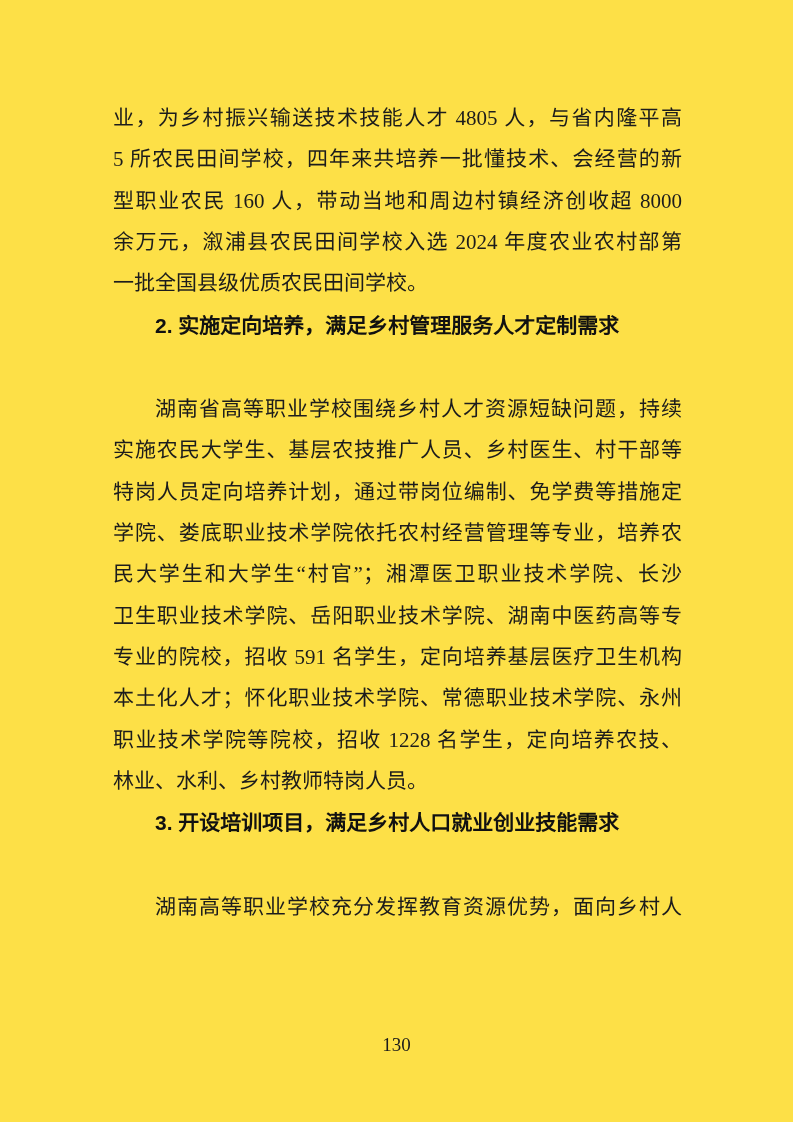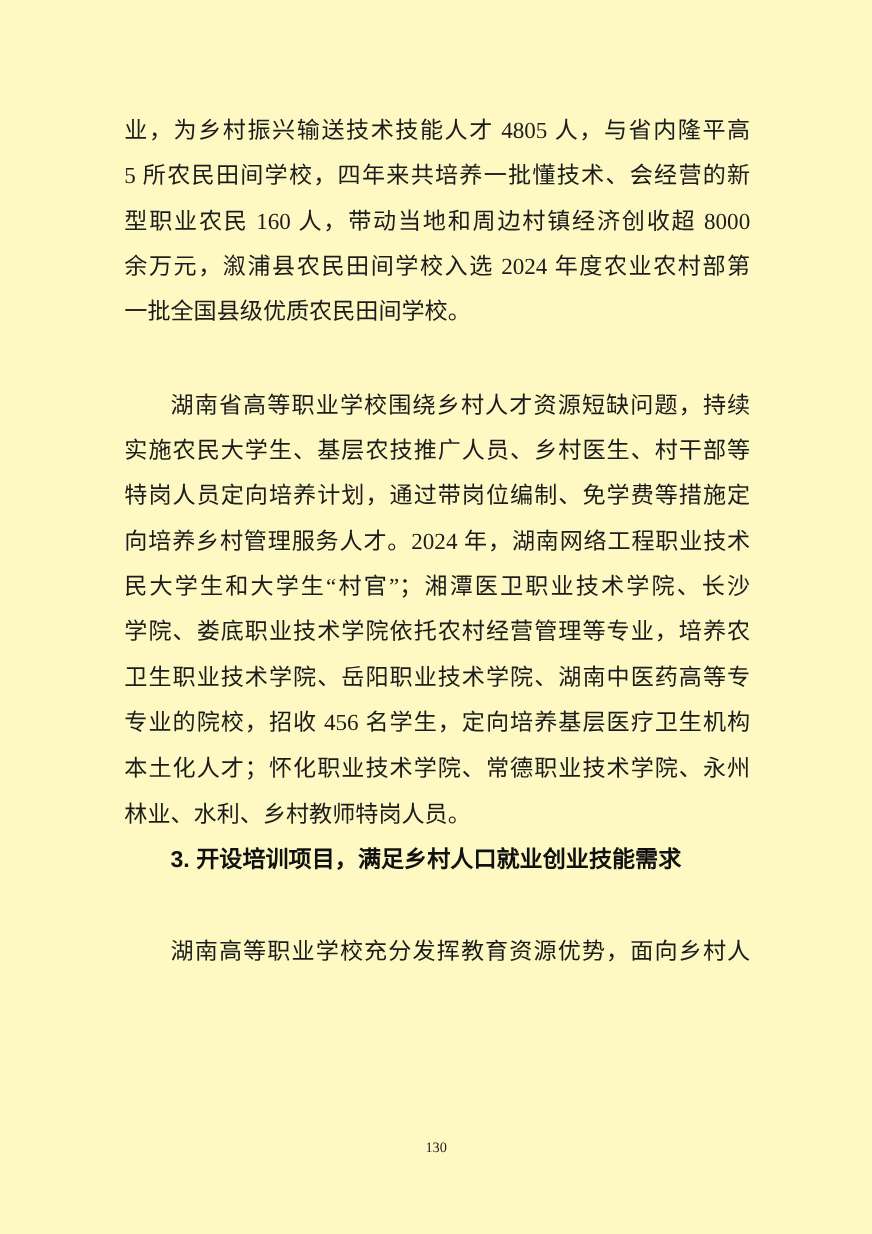--- a/index.html
+++ b/index.html
@@ -4,21 +4,21 @@
 <style>
   html, body {
     margin: 0;
     padding: 0;
     background: #ffffff;
   }
   .page {
     position: relative;
     width: 793px;
     height: 1122px;
-    background: #fef9c3;
+    background: #fde047;
     overflow: hidden;
   }
   .text-block {
     position: absolute;
     left: 113px;
     top: 98px;
     width: 569px;
   }
   .line {
     height: 41.34px;
@@ -46,43 +46,44 @@
   }
   .page-footer {
     position: absolute;
     left: 0;
     top: 1034px;
     width: 100%;
     text-align: center;
   }
   .page-number {
     font-family: "Liberation Serif", serif;
-    font-size: 13px;
+    font-size: 19px;
     color: #1c1c1c;
   }
 </style>
 </head>
 <body>
 
 <div class="page">
   <main class="text-block">
       <div class="line role-body">业，为乡村振兴输送技术技能人才 4805 人，与省内隆平高</div>
       <div class="line role-body">5 所农民田间学校，四年来共培养一批懂技术、会经营的新</div>
       <div class="line role-body">型职业农民 160 人，带动当地和周边村镇经济创收超 8000</div>
       <div class="line role-body">余万元，溆浦县农民田间学校入选 2024 年度农业农村部第</div>
       <div class="line role-para-end">一批全国县级优质农民田间学校。</div>
+      <div class="line role-heading">2. 实施定向培养，满足乡村管理服务人才定制需求</div>
       <div class="line role-para-start">湖南省高等职业学校围绕乡村人才资源短缺问题，持续</div>
       <div class="line role-body">实施农民大学生、基层农技推广人员、乡村医生、村干部等</div>
       <div class="line role-body">特岗人员定向培养计划，通过带岗位编制、免学费等措施定</div>
-      <div class="line role-body">向培养乡村管理服务人才。2024 年，湖南网络工程职业技术</div>
+      <div class="line role-body">学院、娄底职业技术学院依托农村经营管理等专业，培养农</div>
       <div class="line role-body">民大学生和大学生“村官”；湘潭医卫职业技术学院、长沙</div>
-      <div class="line role-body">学院、娄底职业技术学院依托农村经营管理等专业，培养农</div>
       <div class="line role-body">卫生职业技术学院、岳阳职业技术学院、湖南中医药高等专</div>
-      <div class="line role-body">专业的院校，招收 456 名学生，定向培养基层医疗卫生机构</div>
+      <div class="line role-body">专业的院校，招收 591 名学生，定向培养基层医疗卫生机构</div>
       <div class="line role-body">本土化人才；怀化职业技术学院、常德职业技术学院、永州</div>
+      <div class="line role-body">职业技术学院等院校，招收 1228 名学生，定向培养农技、</div>
       <div class="line role-para-end">林业、水利、乡村教师特岗人员。</div>
       <div class="line role-heading">3. 开设培训项目，满足乡村人口就业创业技能需求</div>
       <div class="line role-para-start">湖南高等职业学校充分发挥教育资源优势，面向乡村人</div>
     </main>
   <footer class="page-footer">
     <span class="page-number">130</span>
   </footer>
 </div>
 
 </body></html>

